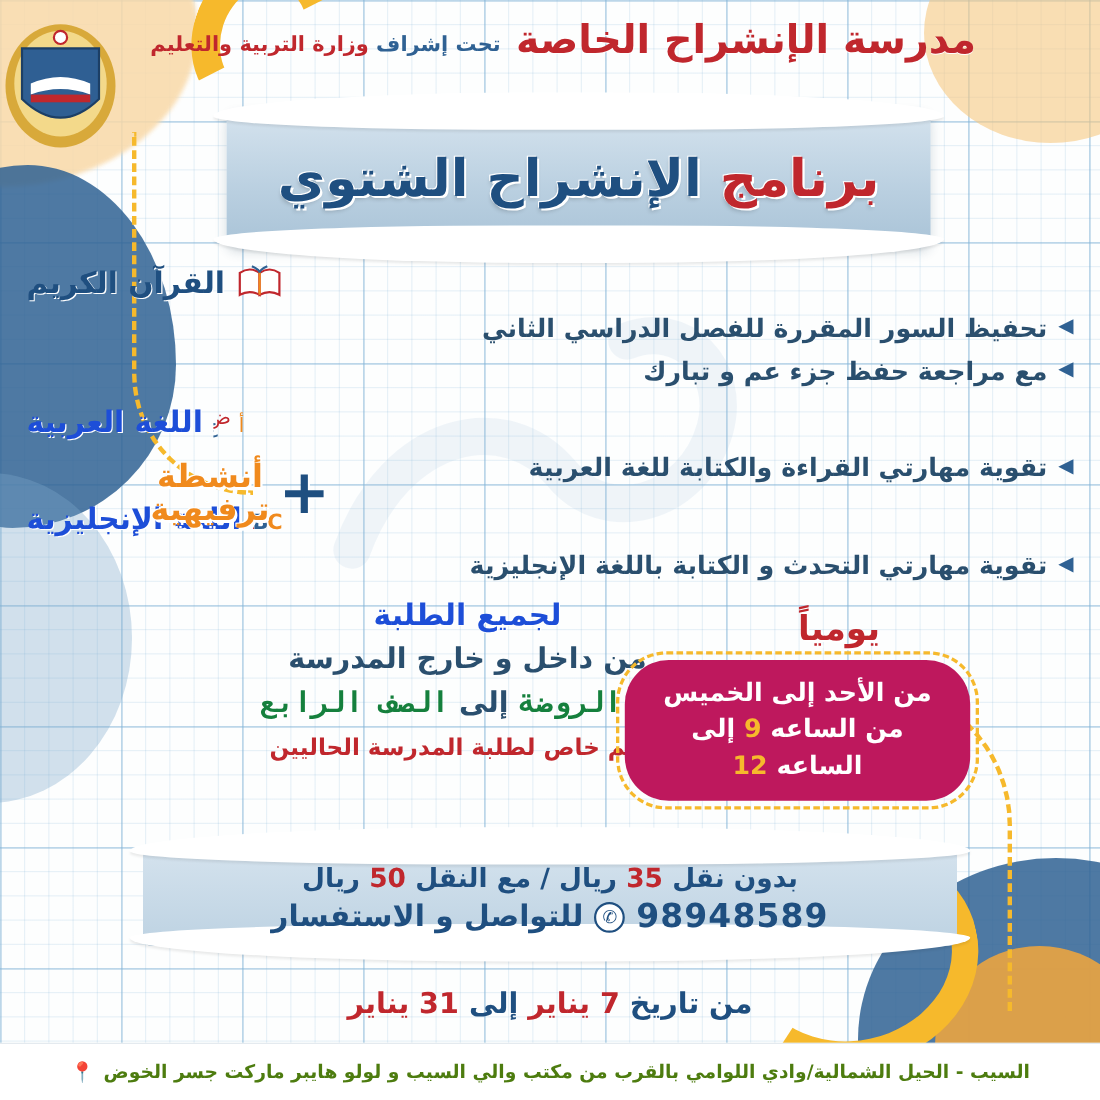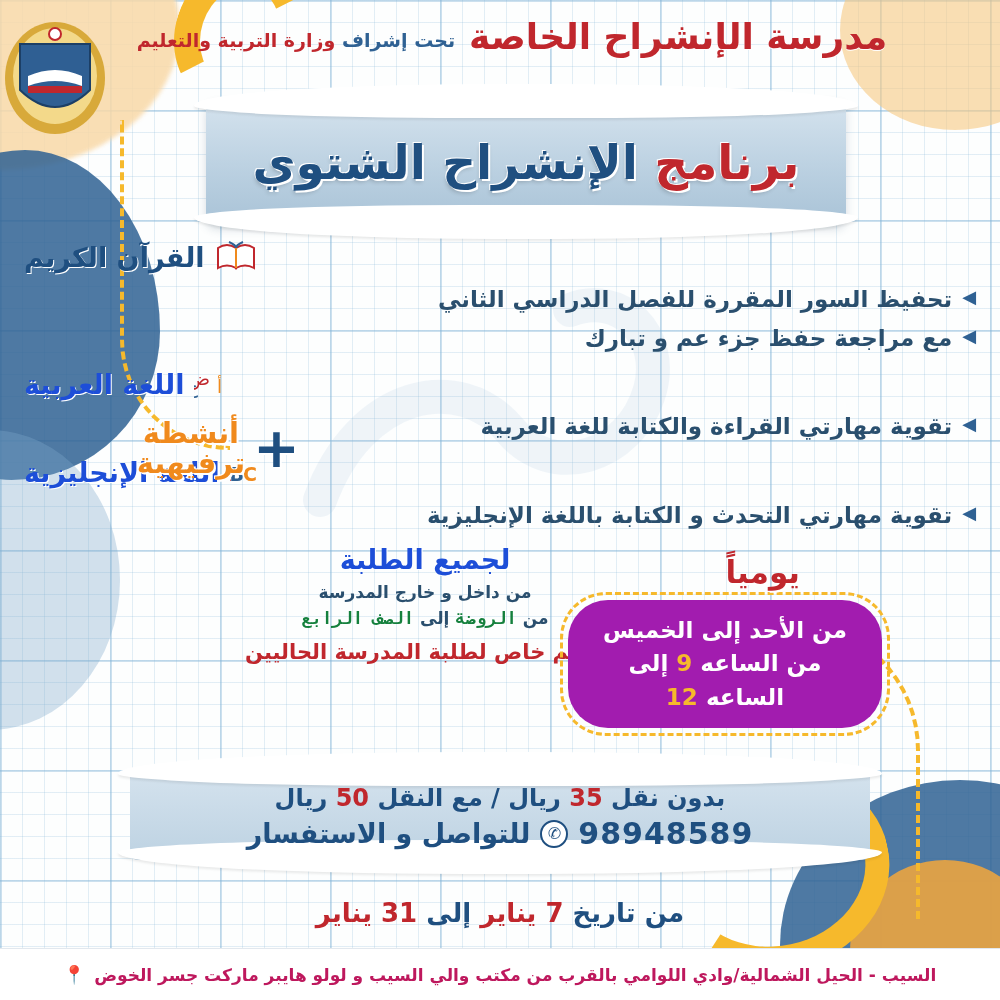--- a/index.html
+++ b/index.html
@@ -146,36 +146,36 @@
     color: #1f4f80; font-size: 56px; font-weight: 900; line-height: .8;
     text-shadow: 2px 2px 0 #fff;
   }
   .act-text {
     text-align: center; font-size: 29px; font-weight: 900; color: #f08a1d;
     line-height: 1.05; text-shadow: 2px 2px 0 #fff, -1px -1px 0 #fff;
   }
 
   
   .students { margin-top: 6px; text-align: center; padding-right: 150px;}
-  .students .line { font-size: 17px; color: #2a4f6e; font-weight: 700; line-height: 1.55; }
+  .students .line { font-size: 26px; color: #2a4f6e; font-weight: 700; line-height: 1.55; }
   .students .orange { color: #15803d; font-family: Liberation Mono, monospace; }
   .students .discount { color: #c0272d; font-weight: 900; font-size: 21px; margin-top: 6px; }
 
   
   .daily-wrap { position: absolute; right: 110px; top: 352px; width: 330px; }
   .daily-label {
     position: absolute; right: 90px; top: -38px;
     font-size: 31px; font-weight: 900; color: #c0272d;
     text-shadow: 2px 2px 0 #fff;
   }
   .daily-box {
     border: 3px dashed #f6b92c; border-radius: 46px; padding: 5px;
   }
   .daily-inner {
-    background: #a21caf; color: #fff; border-radius: 40px;
+    background: #be185d; color: #fff; border-radius: 40px;
     padding: 14px 18px; text-align: center;
   }
   .daily-inner div { font-size: 23px; font-weight: 900; line-height: 1.45; }
   .daily-inner .yellow { color: #f6b92c; }
 
   
   .price-banner {
     position: absolute; left: 130px; right: 130px; top: 768px; height: 92px;
     background: linear-gradient(#d5e3ee, #bdd2e2);
     border-radius: 8px;
@@ -205,21 +205,21 @@
     font-size: 26px; font-weight: 900; color: #c0272d;
   }
   .dates .blue { color: #1f4f80; }
 
   
   .footer {
     position: absolute; left: 0; right: 0; bottom: 0; height: 52px;
     background: #fff; border-top: 1px solid #e2e8ee;
     display: flex; align-items: center; justify-content: center; gap: 8px;
   }
-  .footer .addr { font-size: 17px; font-weight: 800; color: #be185d; }
+  .footer .addr { font-size: 17px; font-weight: 800; color: #4d7c0f; }
   .pin { color: #c0272d; font-size: 18px; }
 </style>
 </head>
 <body>
 
 <div class="poster">
   <div class="grid-bg"></div>
 
   <div class="blob blob-orange-tl"></div>
   <div class="blob blob-orange-tr"></div>

